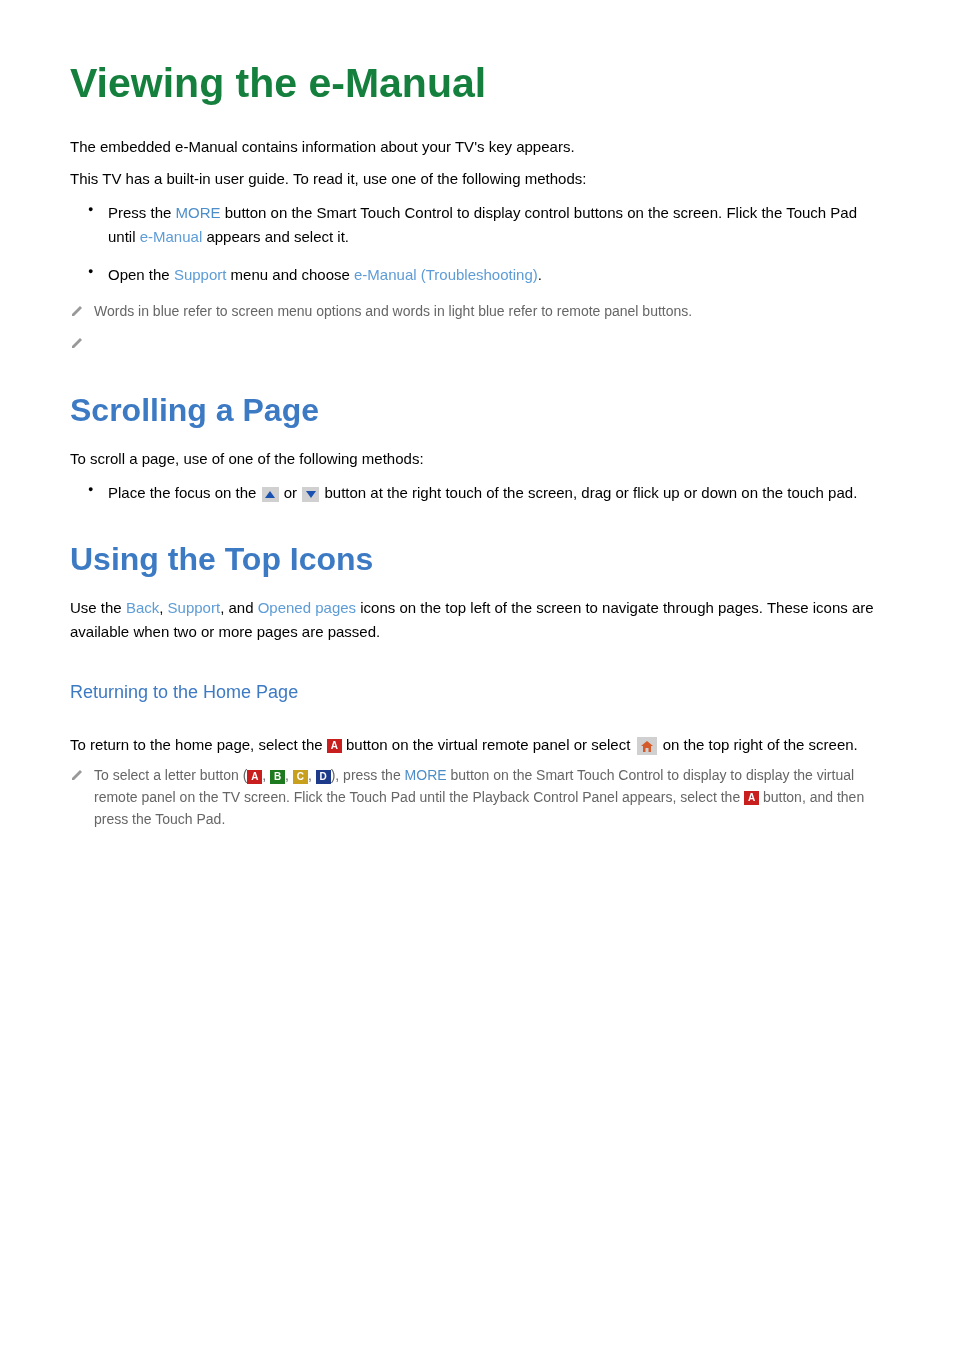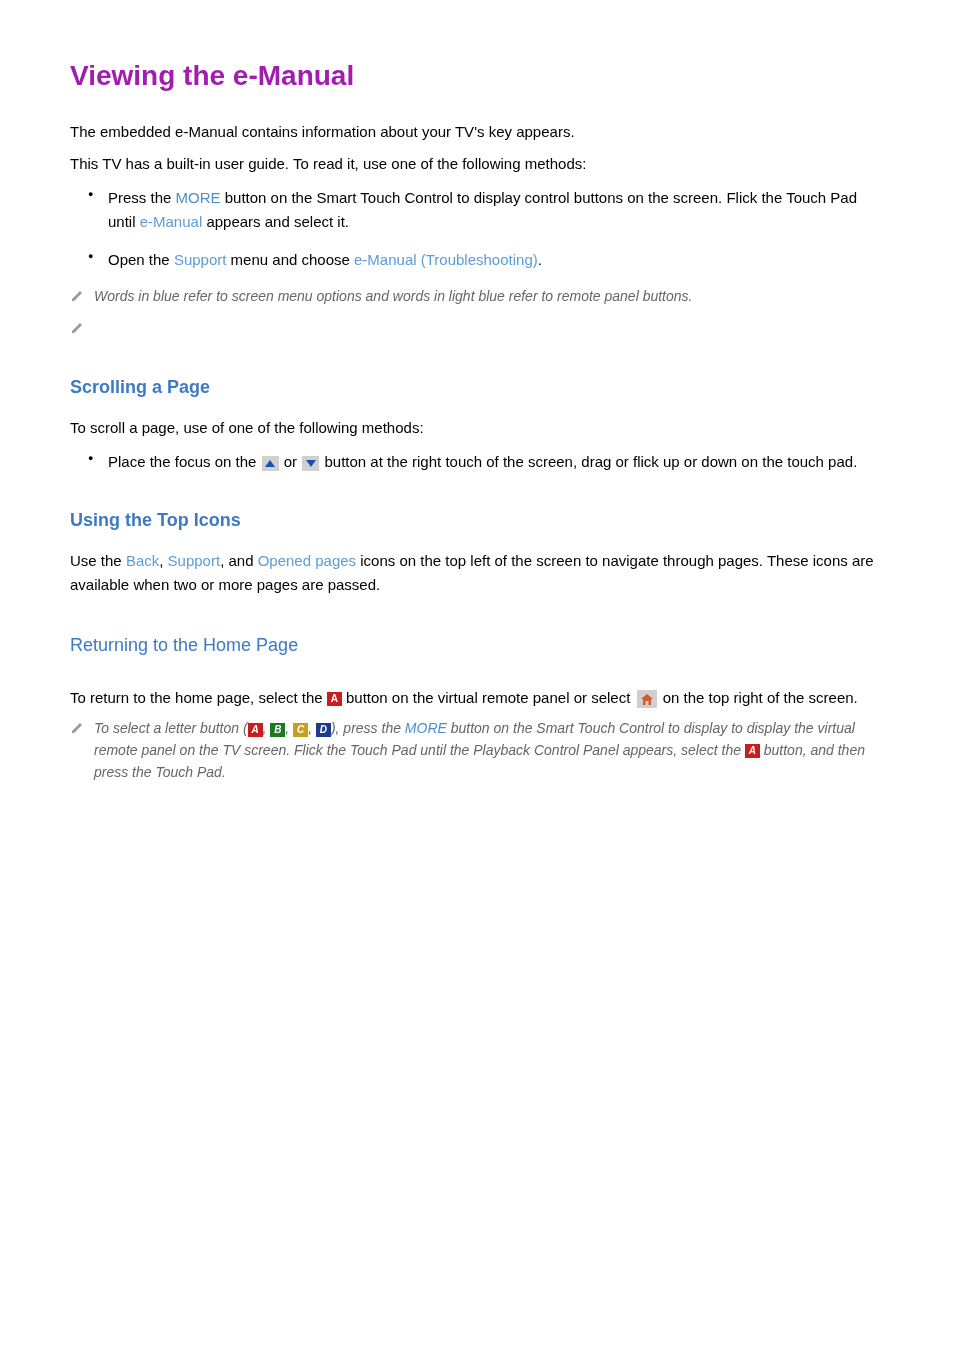--- a/index.html
+++ b/index.html
@@ -8,28 +8,28 @@
     box-sizing: border-box;
   }
   body {
     font-family: Arial, Helvetica, sans-serif;
     background: #ffffff;
     padding: 60px 70px 60px 70px;
     width: 954px;
     color: #000000;
   }
   .h1 {
-    color: #a21caf;
-    font-size: 28px;
+    color: #15803d;
+    font-size: 41px;
     font-weight: bold;
     margin-bottom: 28px;
   }
   .h2 {
     color: #3d7ac4;
-    font-size: 18px;
+    font-size: 32px;
     font-weight: bold;
     margin-top: 36px;
     margin-bottom: 18px;
   }
   .h3 {
     color: #3d7ac4;
     font-size: 18px;
     font-weight: normal;
     margin-top: 38px;
     margin-bottom: 30px;
@@ -74,21 +74,20 @@
     font-weight: normal;
   }
   .note {
     display: flex;
     align-items: flex-start;
     gap: 10px;
     margin: 8px 0 8px 0;
     color: #666666;
     font-size: 14px;
     line-height: 1.55;
-    font-style: italic;
   }
   .note-icon {
     flex: 0 0 auto;
     color: #999;
     margin-top: 2px;
   }
   .arrow-box {
     display: inline-flex;
     align-items: center;
     justify-content: center;

